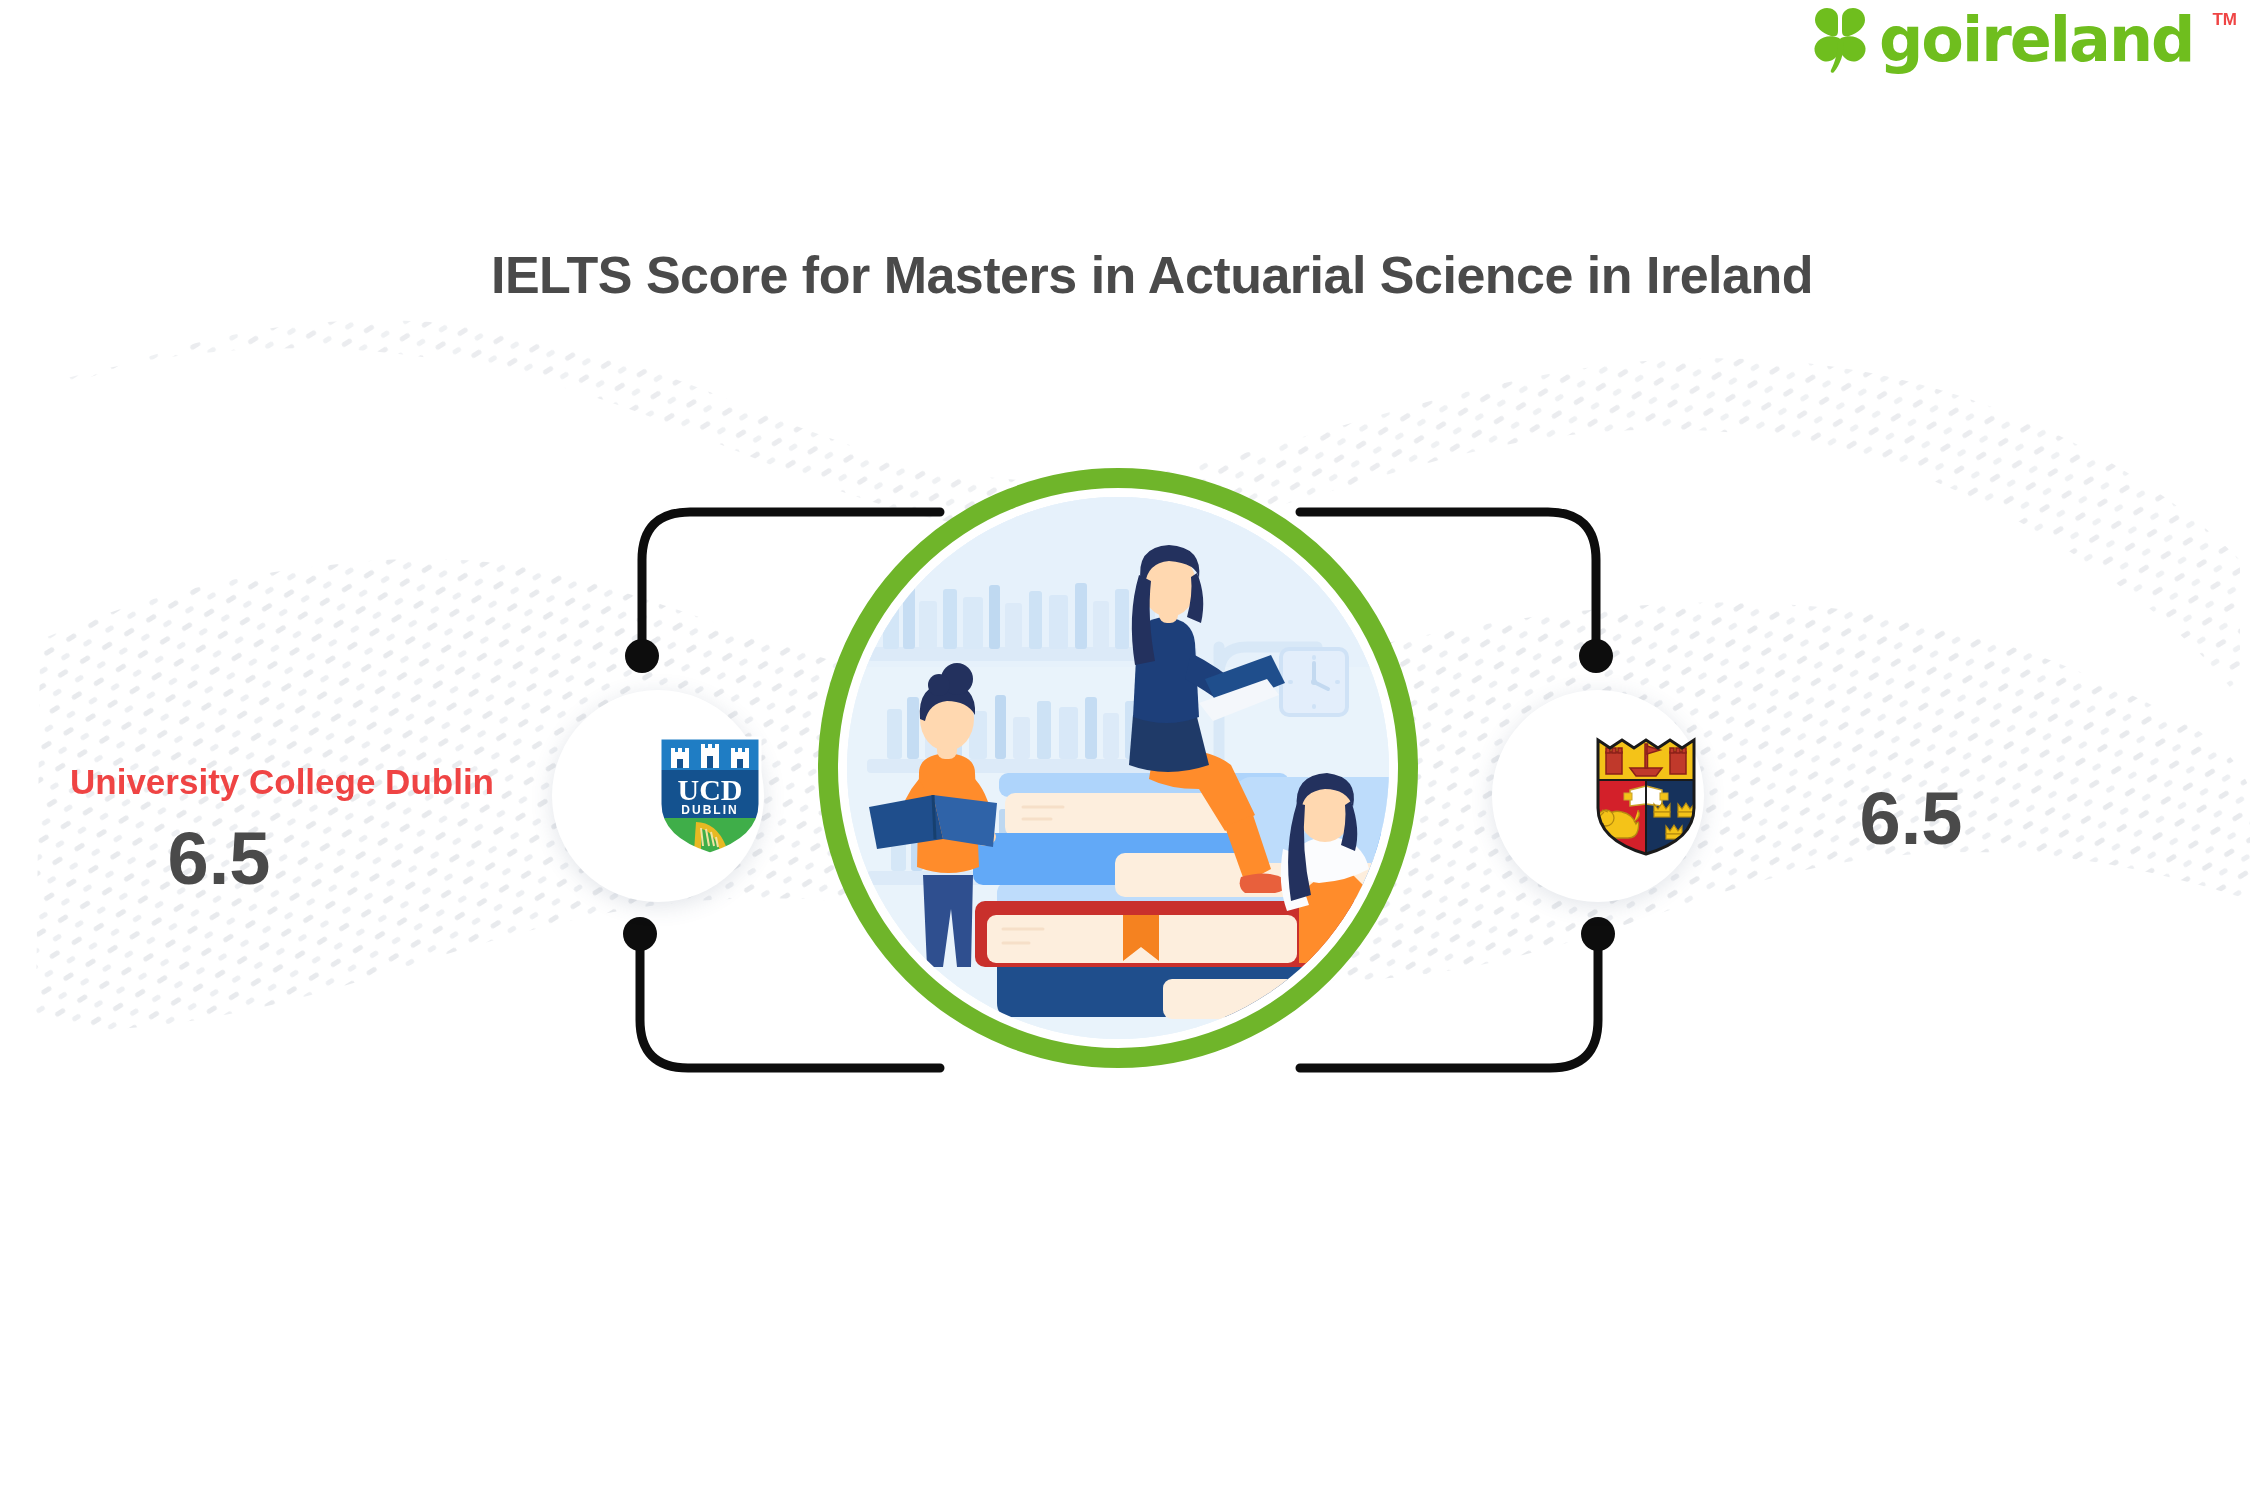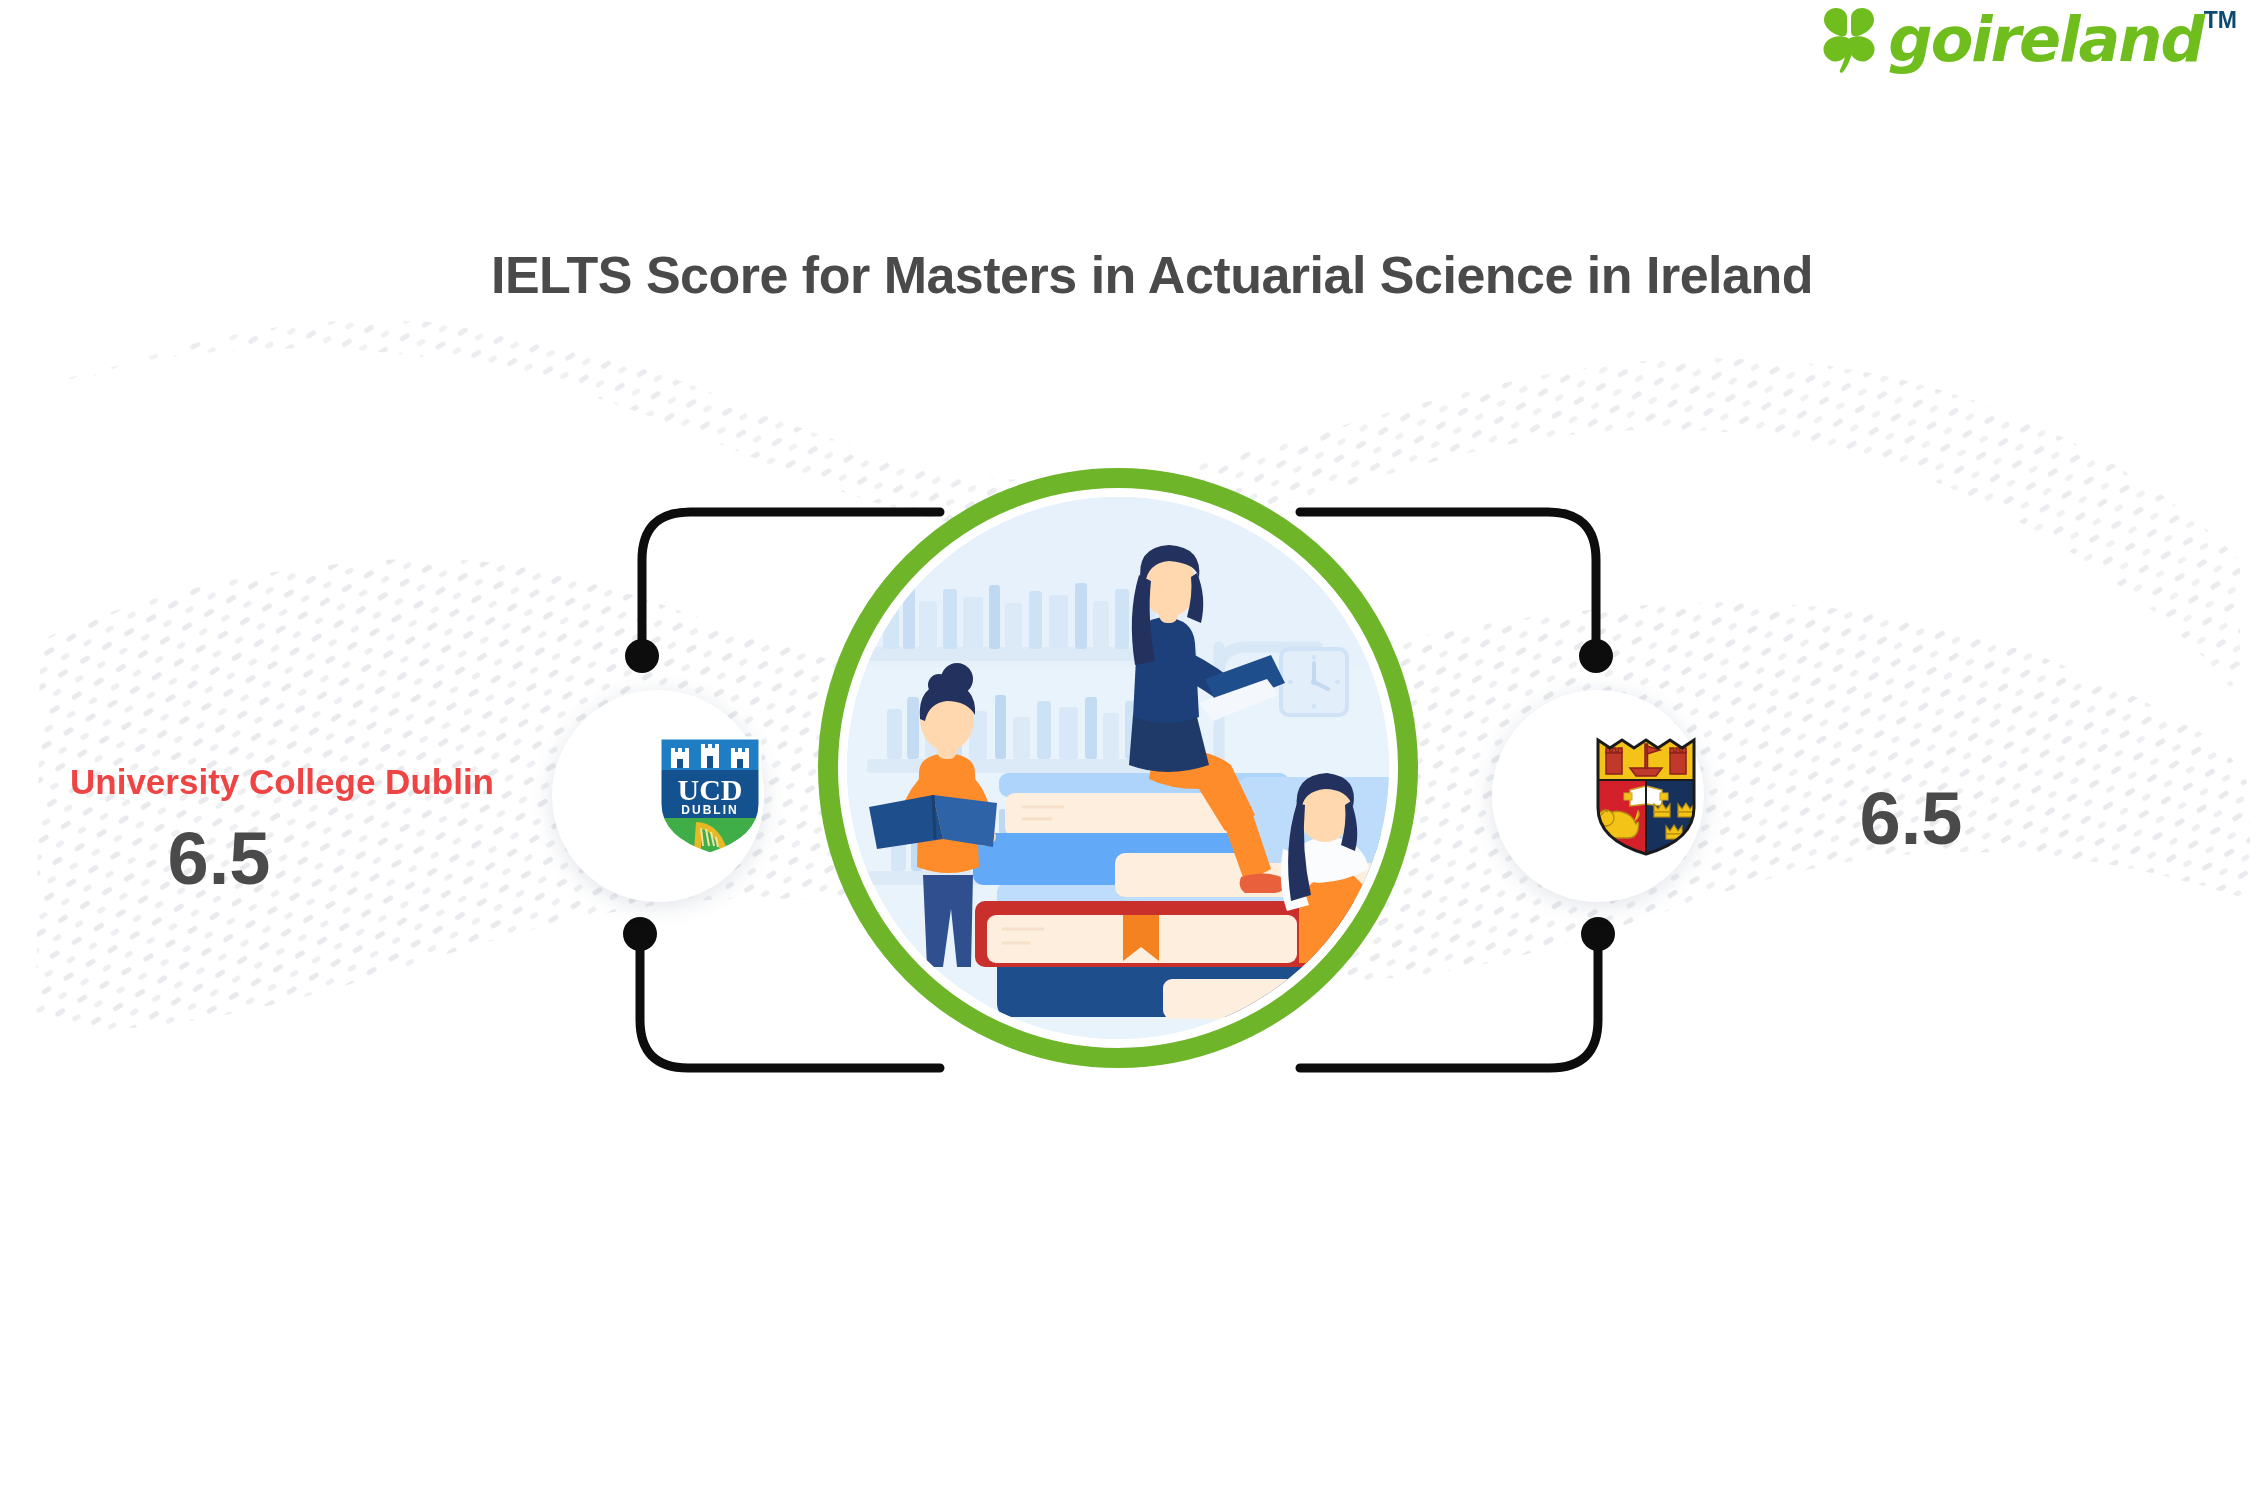--- a/index.html
+++ b/index.html
@@ -36,30 +36,29 @@
   }
   #logo-mark { display: block; }
   #logo-word {
     font-family: "DejaVu Sans", sans-serif;
     font-weight: 700;
     font-size: 62px;
     letter-spacing: -2px;
     color: #6fbe1e;
     line-height: 64px;
     margin-left: 4px;
-    font-style: italic;
   }
   #logo-tm {
     font-family: "Liberation Sans", sans-serif;
-    font-size: 23px;
+    font-size: 17px;
     font-weight: 700;
-    color: #0c4a6e;
+    color: #ef4444;
     line-height: 20px;
     margin-top: 2px;
-    margin-left: 1px;
+    margin-left: 19px;
   }
 
   
   #title {
     position: absolute;
     left: 0;
     top: 245px;
     width: 2257px;
     text-align: center;
     font-family: "Liberation Sans", sans-serif;

